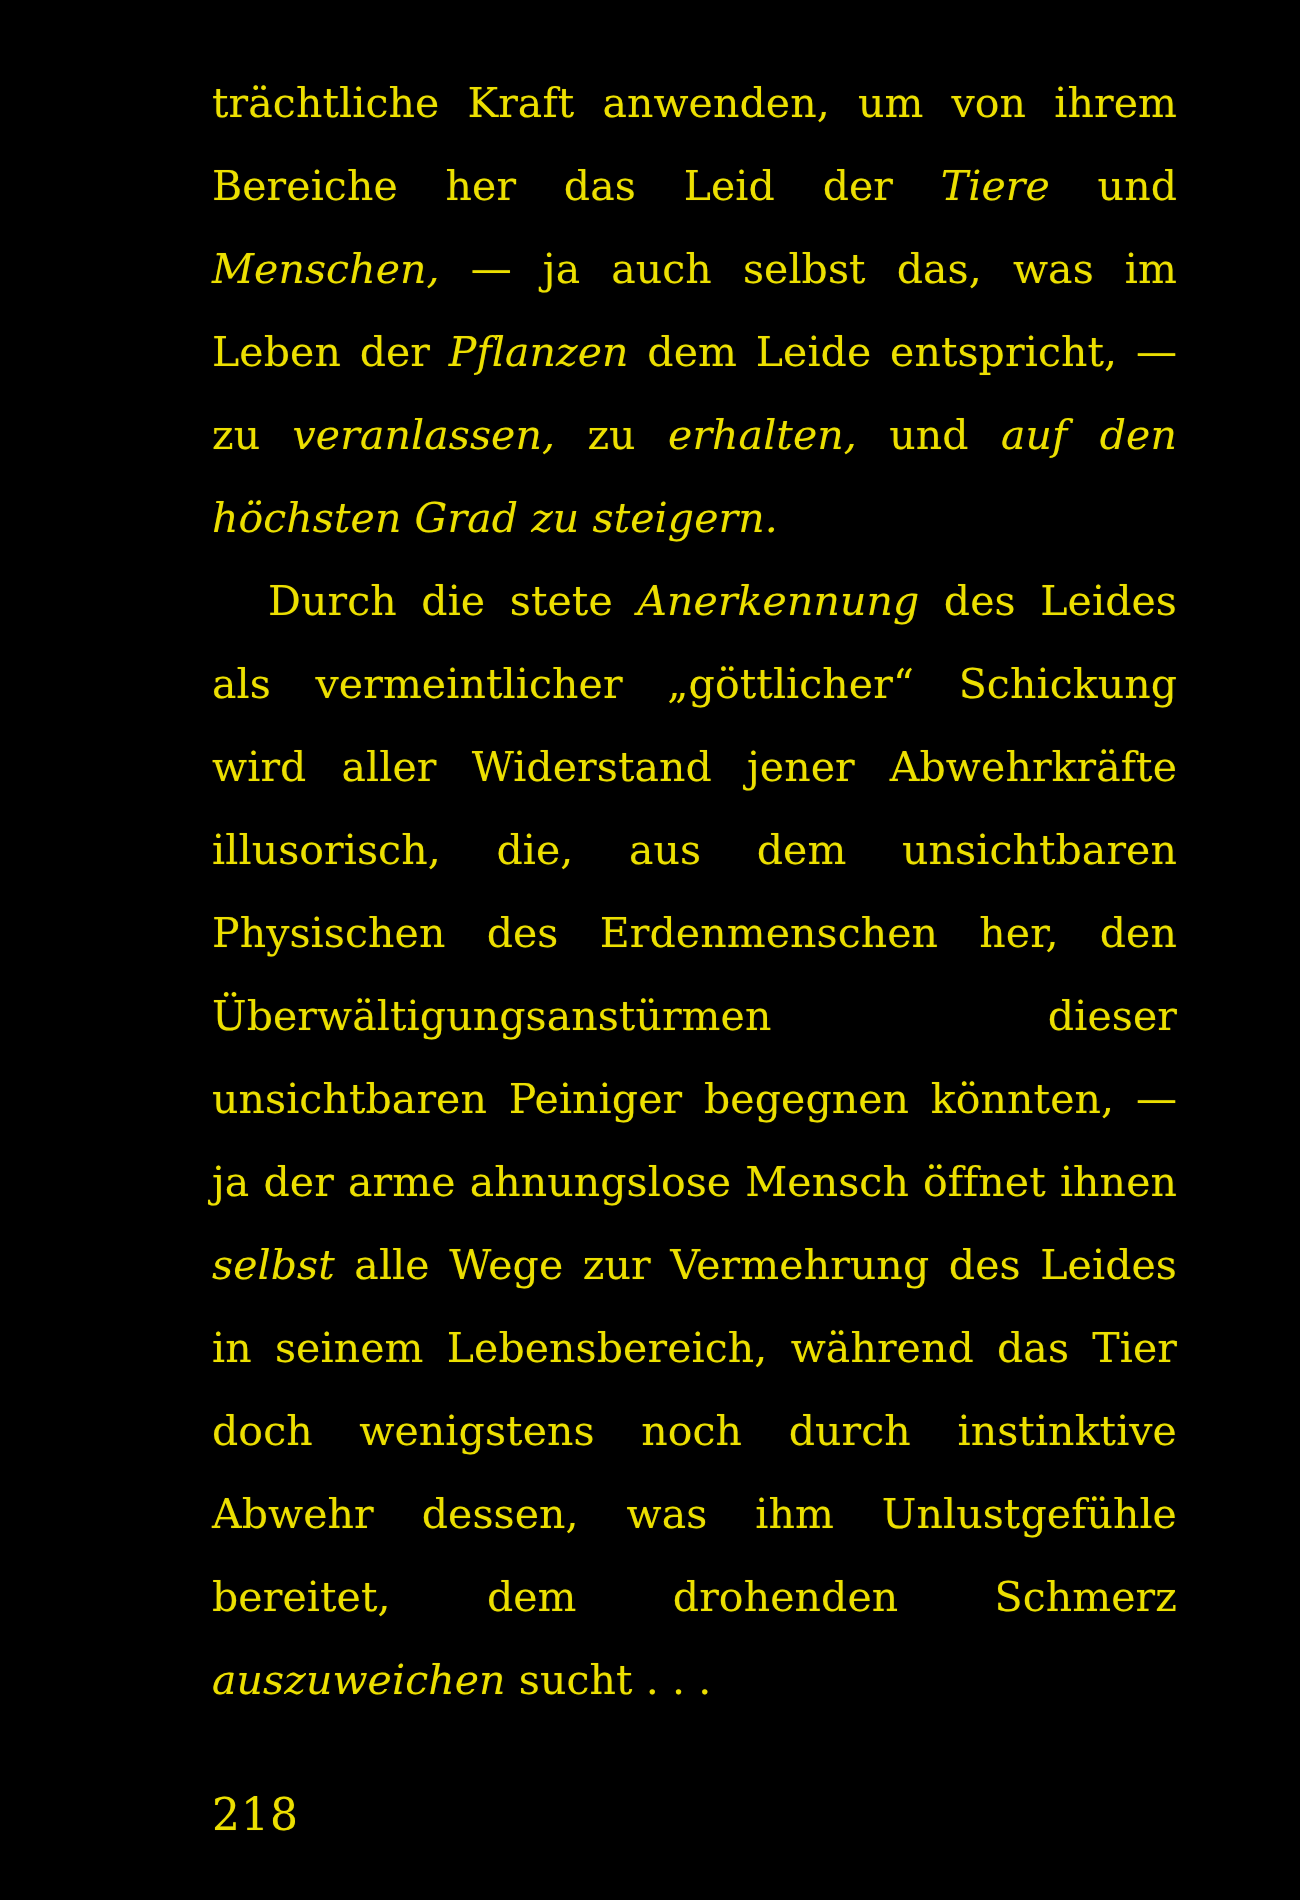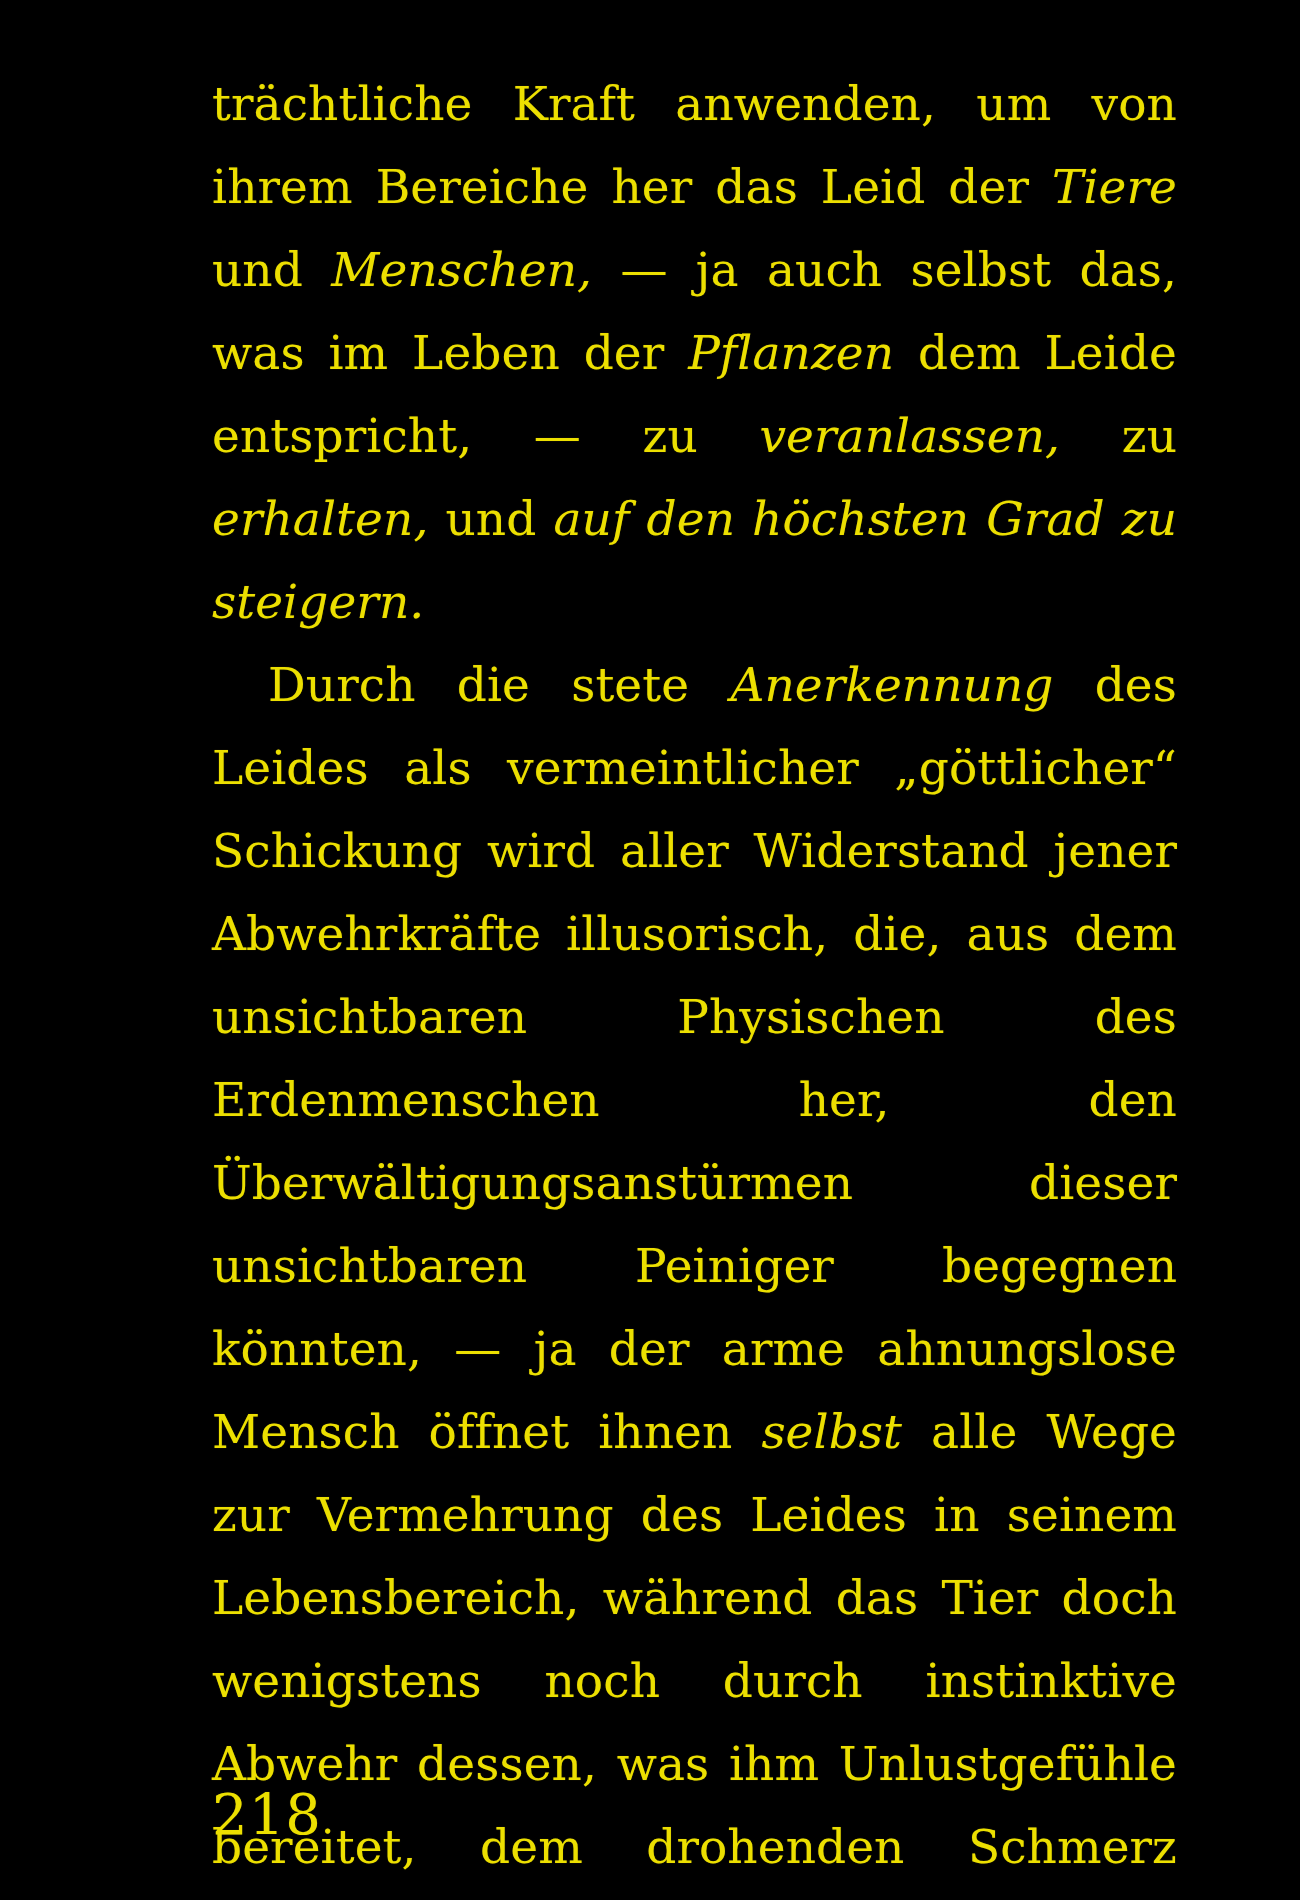--- a/index.html
+++ b/index.html
@@ -23,21 +23,21 @@
   .text-column {
     position: absolute;
     left: 212px;
     top: 62px;
     width: 965px;
   }
   .para {
     margin: 0;
     color: #ecdf00;
     font-family: "DejaVu Serif", serif;
-    font-size: 47px;
+    font-size: 41px;
     line-height: 83px;
     text-align: justify;
     text-justify: inter-word;
     letter-spacing: 0.1px;
     text-shadow: 0 0 1px rgba(236, 223, 0, 0.35);
   }
   .para.indent {
     text-indent: 56px;
   }
   .para .it {
@@ -51,21 +51,21 @@
     content: "";
     display: inline-block;
     width: 100%;
   }
   .folio {
     position: absolute;
     left: 212px;
     top: 1790px;
     color: #ecdf00;
     font-family: "DejaVu Serif", serif;
-    font-size: 56px;
+    font-size: 44px;
     line-height: 50px;
     letter-spacing: 1px;
     text-shadow: 0 0 1px rgba(236, 223, 0, 0.35);
     text-align: center;
   }
 </style>
 </head>
 <body style="background: rgb(0, 0, 0);">
 
 <div class="page">

